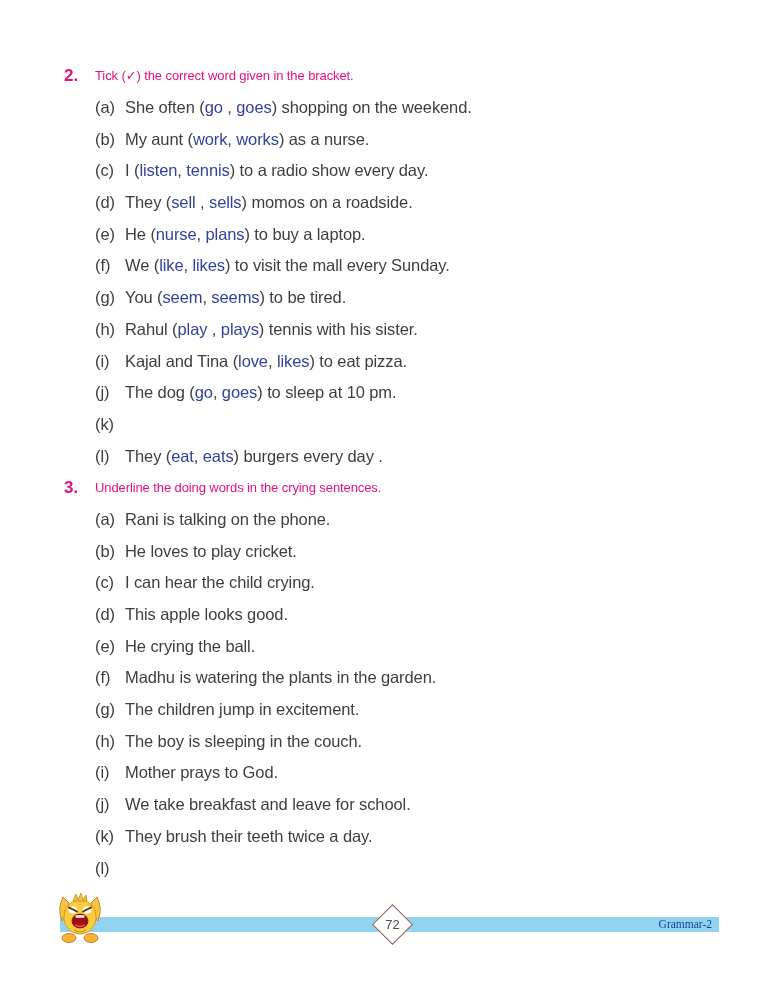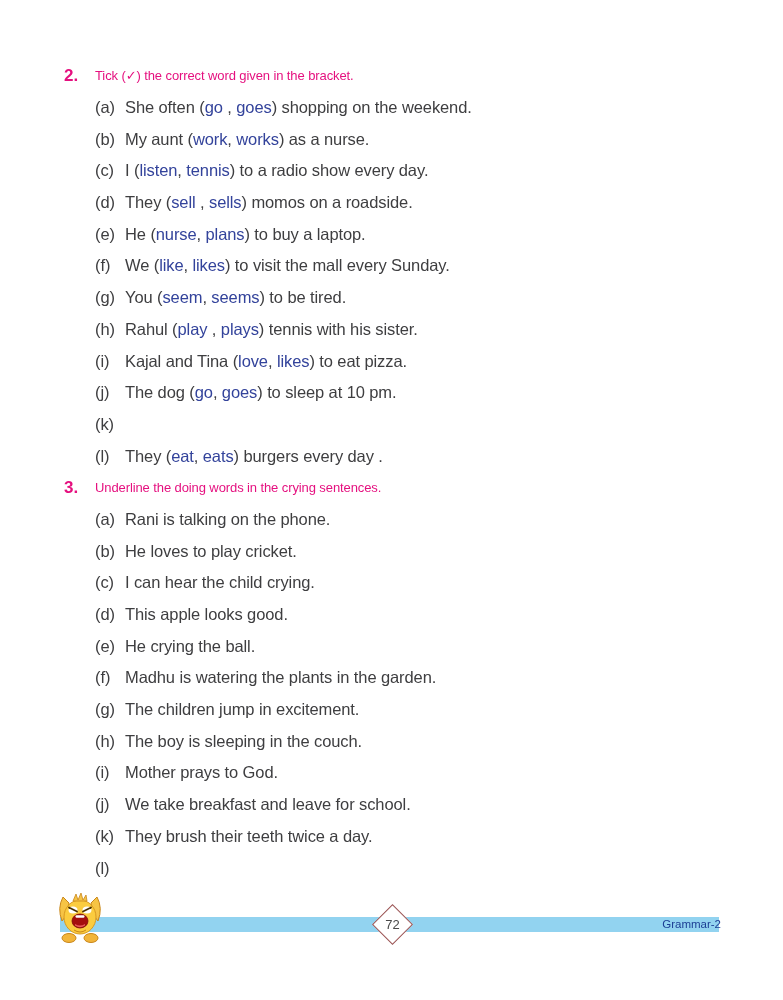--- a/index.html
+++ b/index.html
@@ -48,24 +48,25 @@
     border:1.5px solid var(--diamond);
     transform:rotate(45deg);
   }
   .diamond-badge span {
     display:block; width:27px; height:27px;
     transform:rotate(-45deg);
     text-align:center; line-height:27px;
     font-size:13px; color:#4a4a4a;
   }
   .book-label {
-    position:absolute; right:62px; top:917px;
+    position:absolute; right:71px; top:917px;
     height:31px; line-height:15px;
     font-size:11.5px; font-weight:500;
     color:var(--navy);
+    font-family:Liberation Serif, serif;
   }
 </style>
 </head>
 <body>
 
 <div class="page">
   <div class="content">
 
     <div class="exercise">
       <div class="ex-heading">

